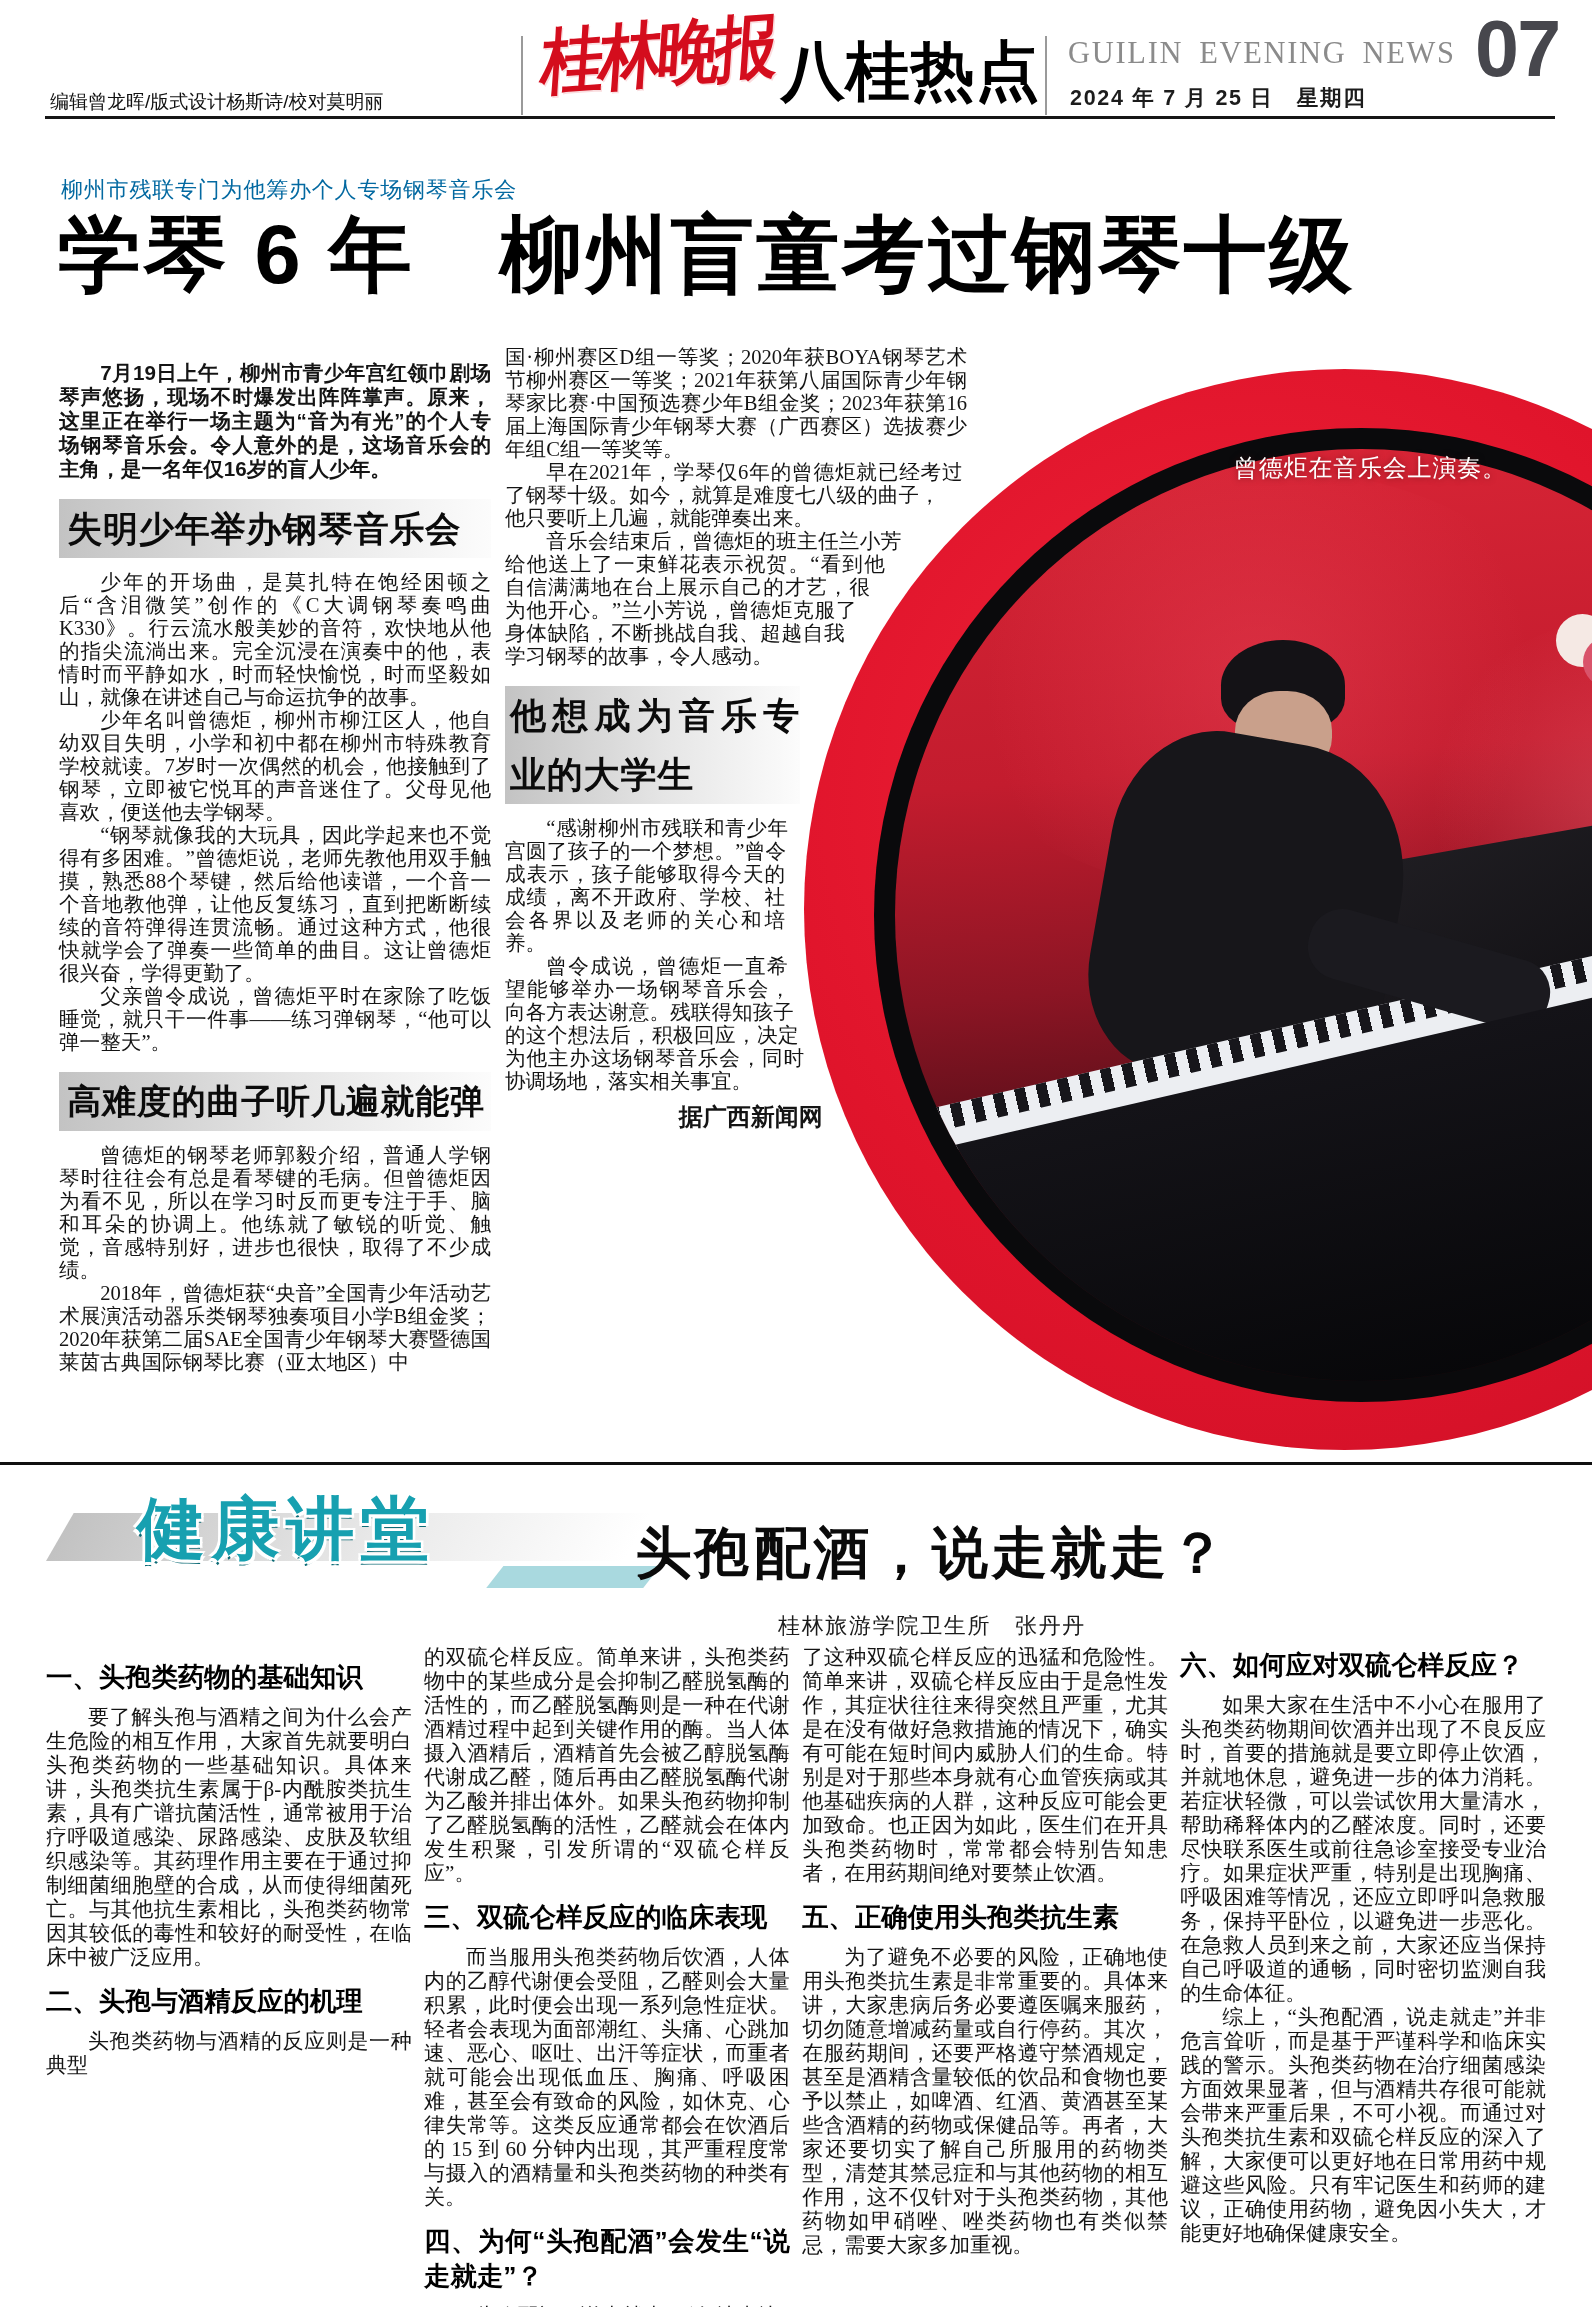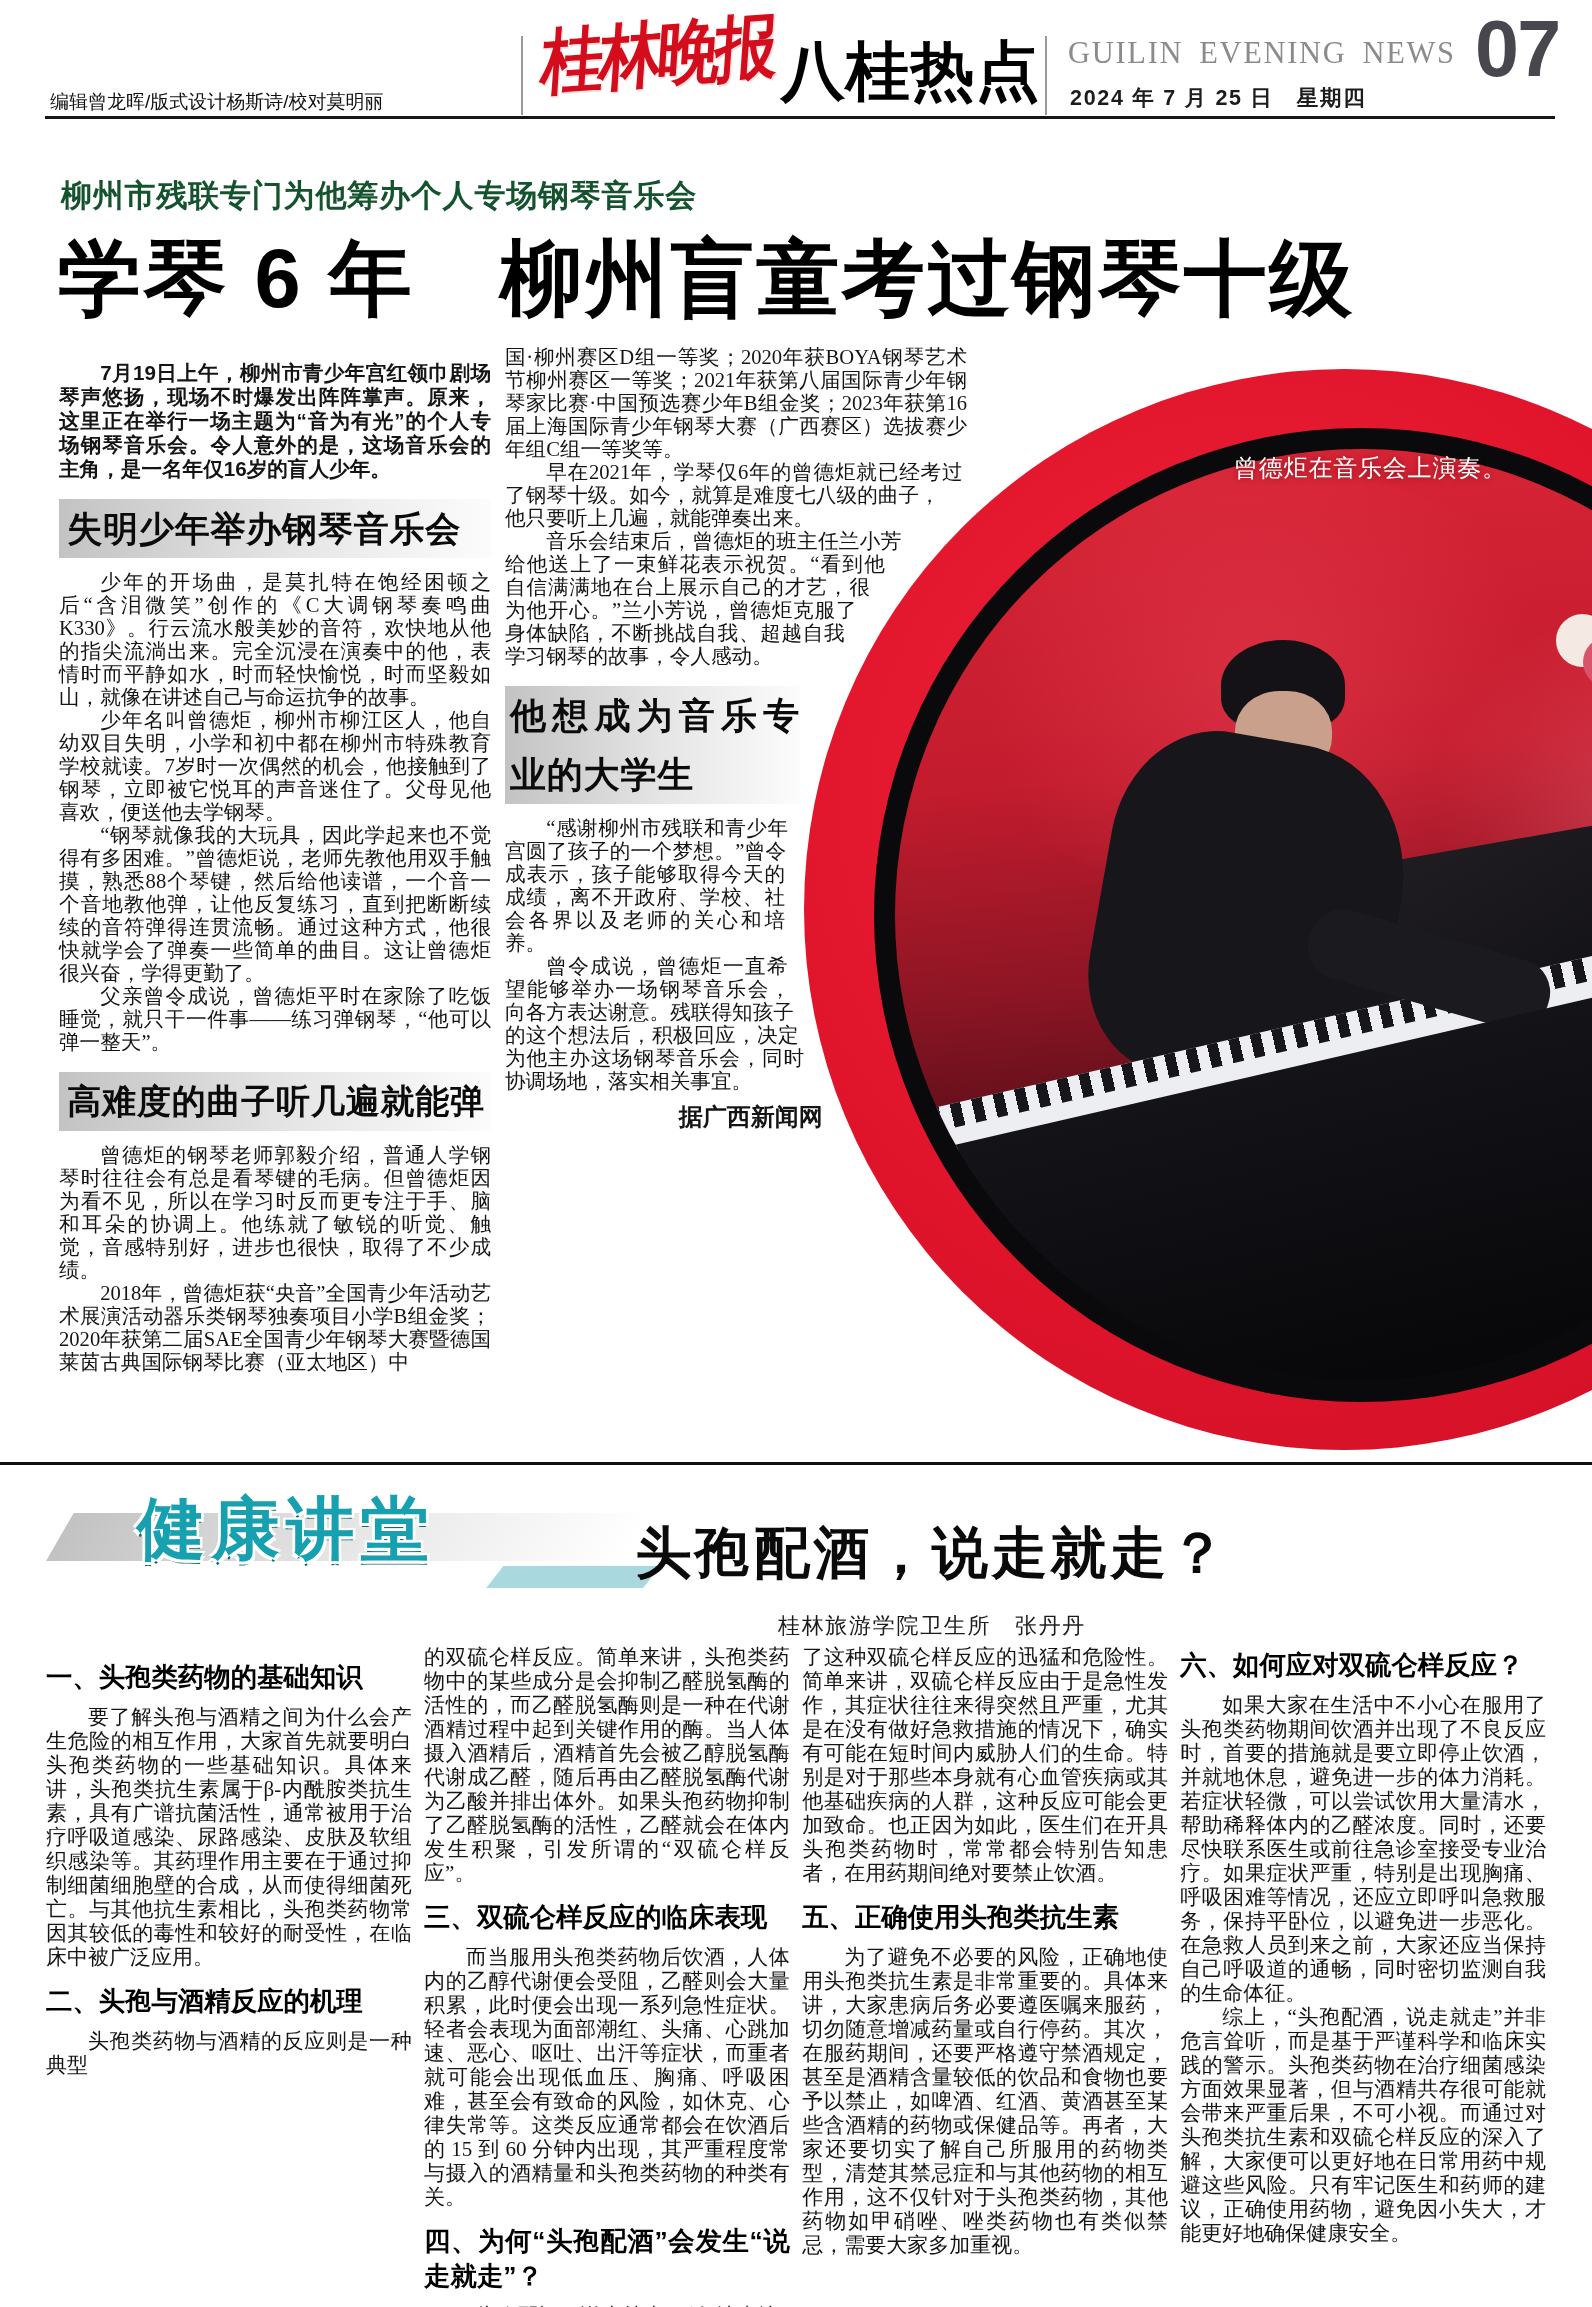--- a/index.html
+++ b/index.html
@@ -18,23 +18,23 @@
   .section-name{left:781px;top:28px;font-family:"Liberation Sans",sans-serif;font-weight:900;
                 font-size:64px;color:#000;letter-spacing:0.8px;}
   .english-name{left:1068px;top:36px;font-family:"Liberation Serif",serif;font-size:30.5px;
                 color:#8b8b8b;letter-spacing:1.7px;word-spacing:6.6px;}
   .date-line{left:1070px;top:83px;font-family:"Liberation Sans",sans-serif;font-weight:700;
              font-size:21.5px;color:#1c1c1c;letter-spacing:1.7px;}
   .page-num{left:1475px;top:3.3px;font-family:"Liberation Sans",sans-serif;font-weight:800;
             font-size:79px;color:#47474d;letter-spacing:-1.7px;}
 
   
-  .kicker{left:61px;top:175px;font-family:"Liberation Sans",sans-serif;font-weight:700;
-          font-size:31px;color:#14532d;letter-spacing:0.8px;}
-  .headline{left:58px;top:224px;font-family:"Liberation Sans",sans-serif;font-weight:900;
+  .kicker{left:61px;top:175px;font-family:"Liberation Sans",sans-serif;font-weight:400;
+          font-size:22px;color:#0369a1;letter-spacing:0.8px;}
+  .headline{left:58px;top:200px;font-family:"Liberation Sans",sans-serif;font-weight:900;
             font-size:83px;color:#000;letter-spacing:2.5px;white-space:nowrap;}
 
   
   .photo-blob{left:804px;top:369px;width:1081px;height:1081px;border-radius:50%;
               background:radial-gradient(circle at 42% 40%, #f0243a 0%, #e0142b 55%, #c90f26 100%);}
   .photo-ring{position:absolute;left:70px;top:59px;width:974px;height:974px;border-radius:50%;background:#0a0a0c;}
   .photo-inner{position:absolute;left:91px;top:80px;width:932px;height:932px;border-radius:50%;
                overflow:hidden;background:linear-gradient(175deg,#d92536 0%,#c31c2e 34%,#8c1524 55%,#3c0b13 78%,#1a0608 100%);}
   .stage-glow{position:absolute;left:4%;top:2%;width:70%;height:46%;border-radius:50%;
               background:radial-gradient(circle,#f0475b66 0%,#f0475b00 70%);}

